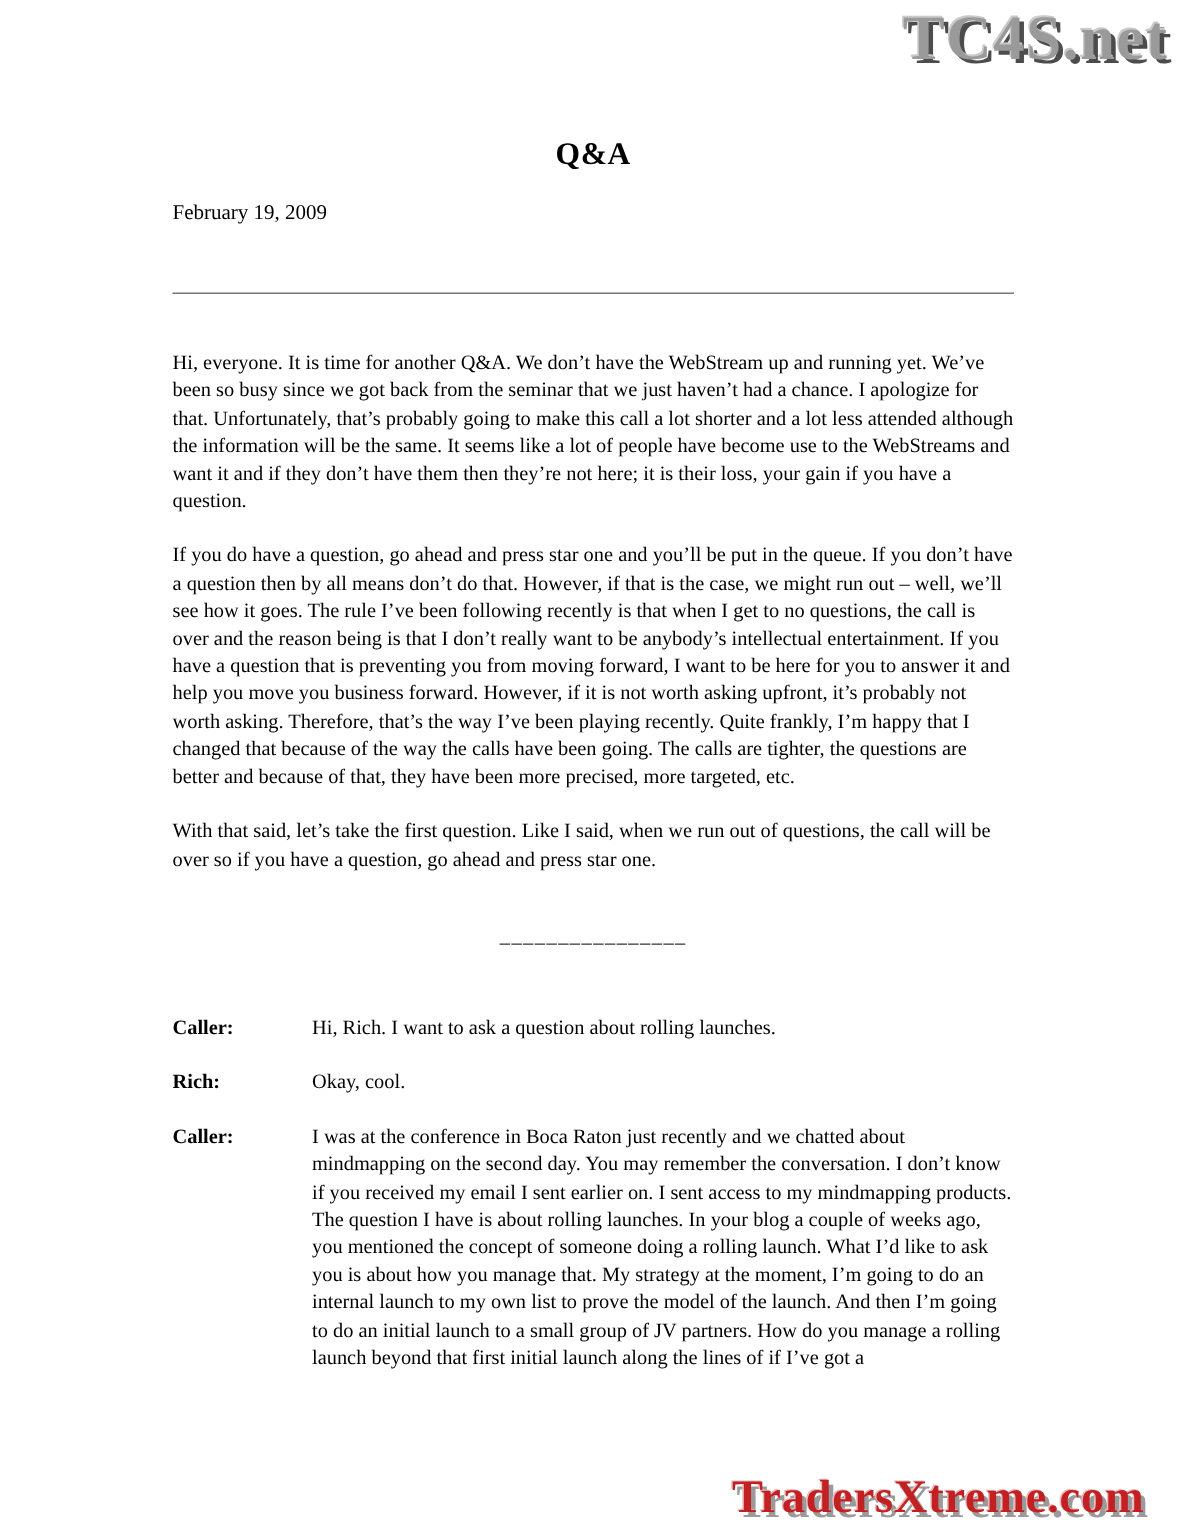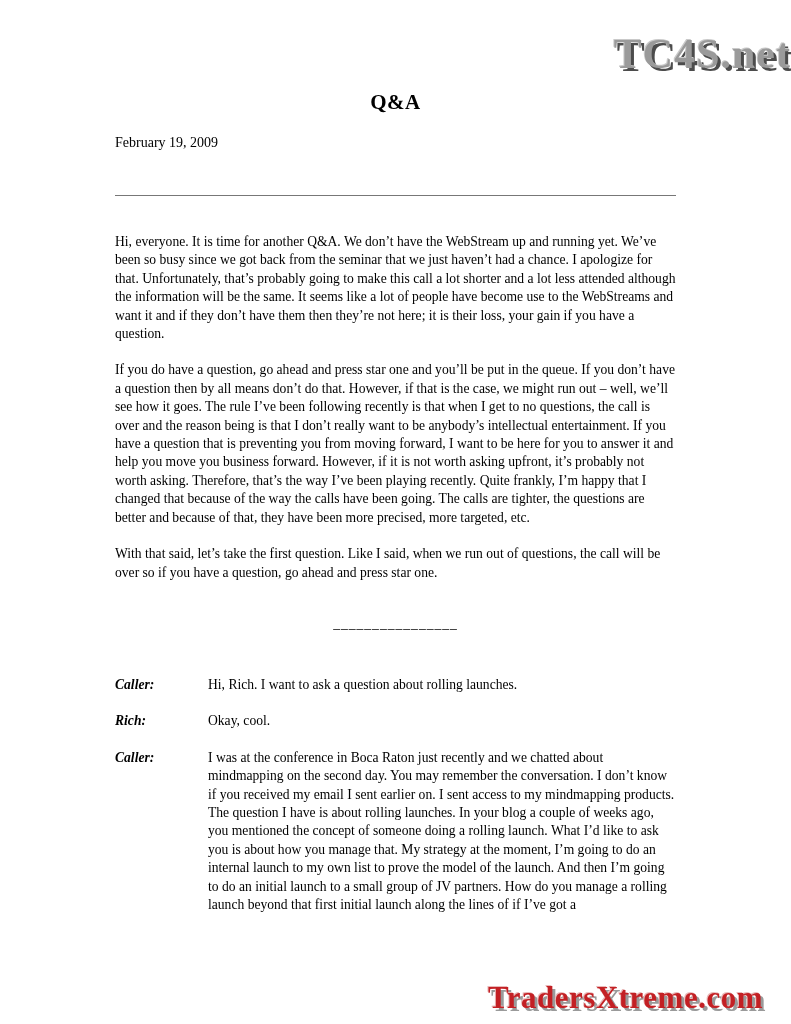--- a/index.html
+++ b/index.html
@@ -43,33 +43,32 @@
     text-align: center;
     font-size: 13.6px;
     letter-spacing: 1px;
   }
   .dialogue { margin-top: 44px; font-size: 13.6px; line-height: 18.4px; }
   .dialogue-row {
     display: grid;
     grid-template-columns: 93px 1fr;
     margin-bottom: 18px;
   }
-  .speaker { font-weight: bold; font-style: italic; }
+  .speaker { font-weight: bold; }
   
   .wm-top-right {
     position: absolute;
     top: 2px;
-    right: 0;
+    right: 12px;
     font-family: "Liberation Serif", serif;
     font-weight: bold;
     font-size: 42px;
     color: #9a9a9a;
     text-shadow: -1px -1px 0 #c9c9c9, 3px 3px 0 #4c4c4c;
     letter-spacing: 1px;
-    margin-top: 28px;
   }
   .wm-center {
     position: absolute;
     top: 486px;
     left: 50%;
     transform: translateX(-50%);
     font-family: "Liberation Sans", sans-serif;
     font-weight: bold;
     font-size: 44px;
     letter-spacing: 2px;

